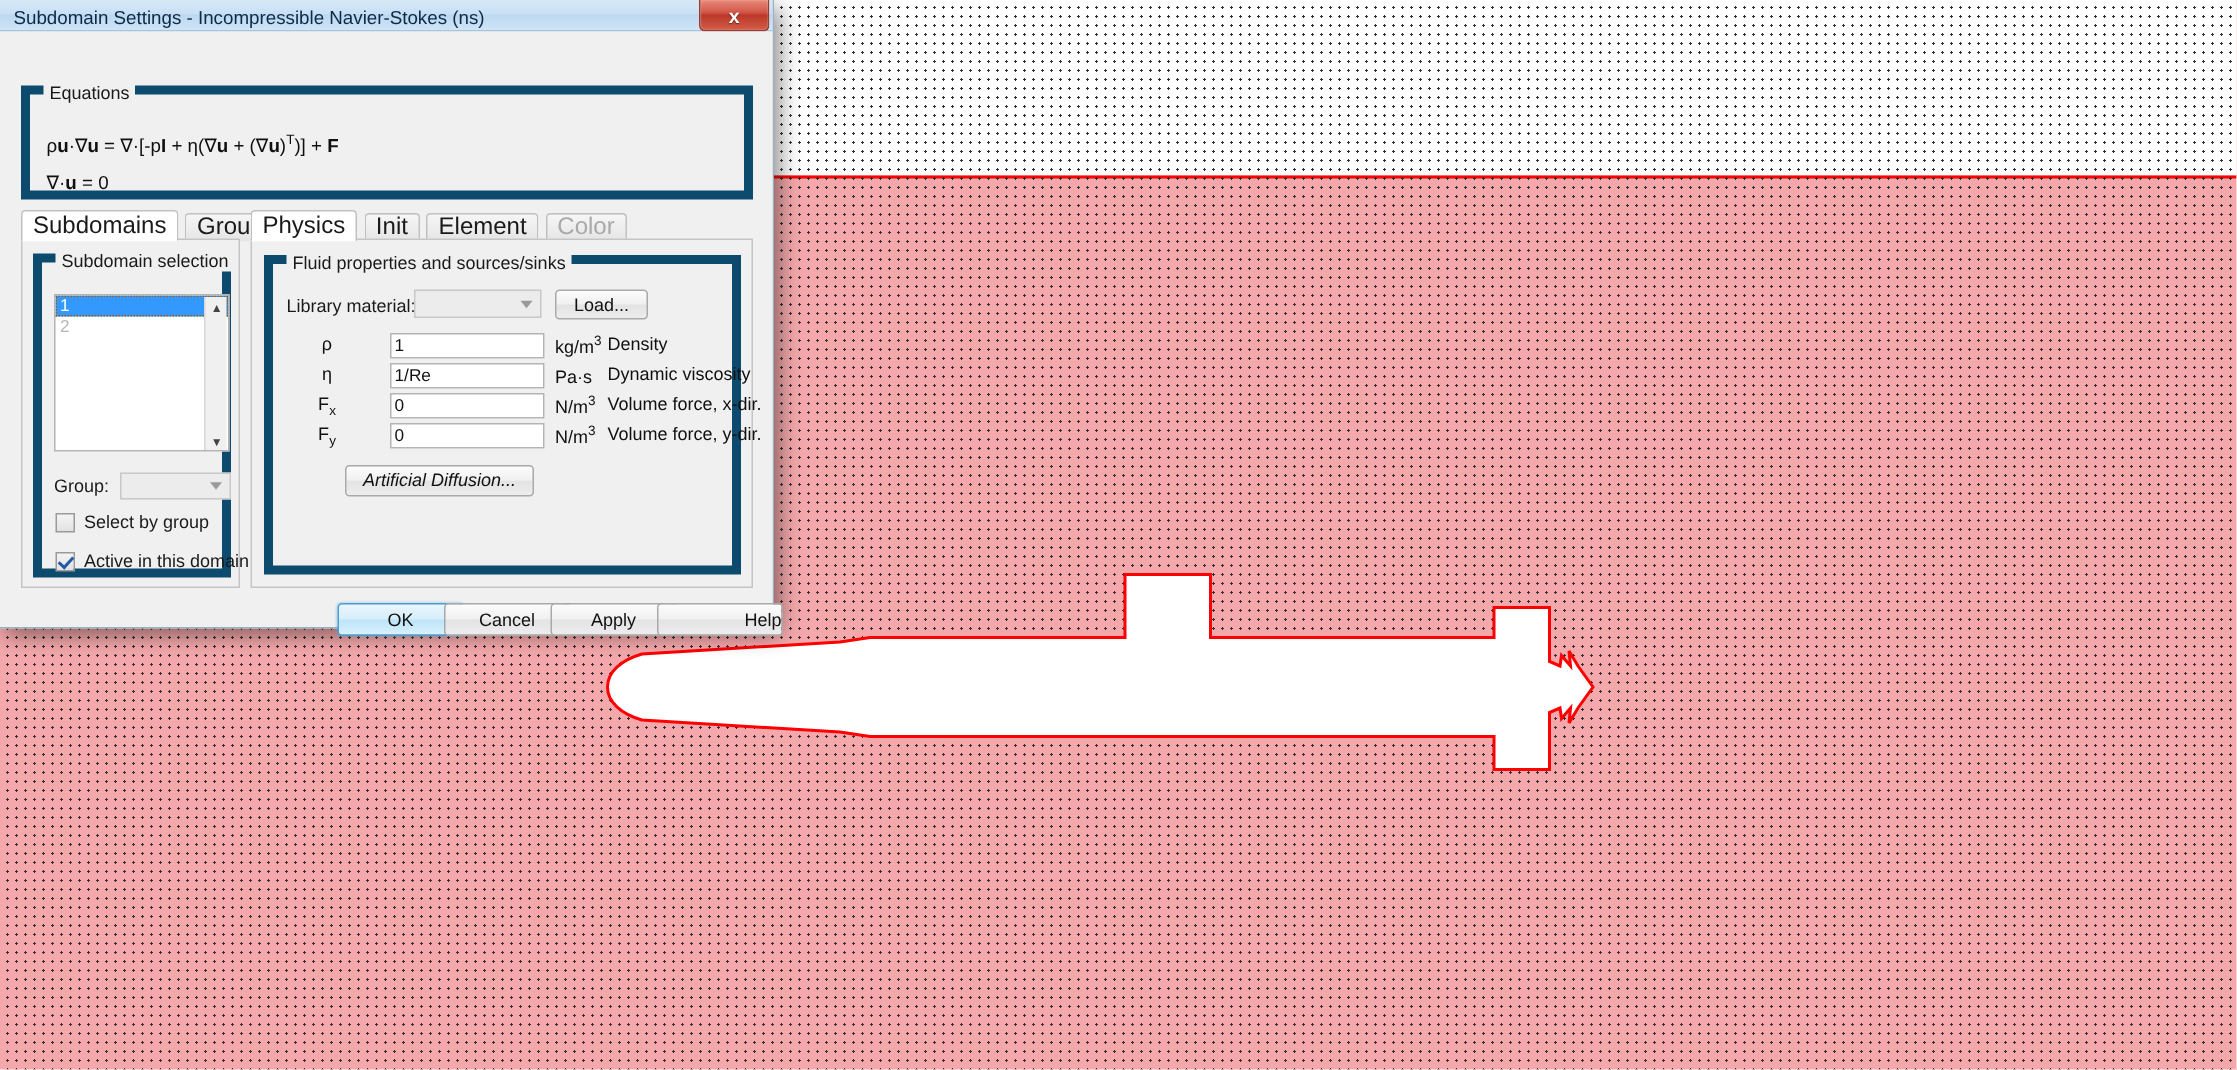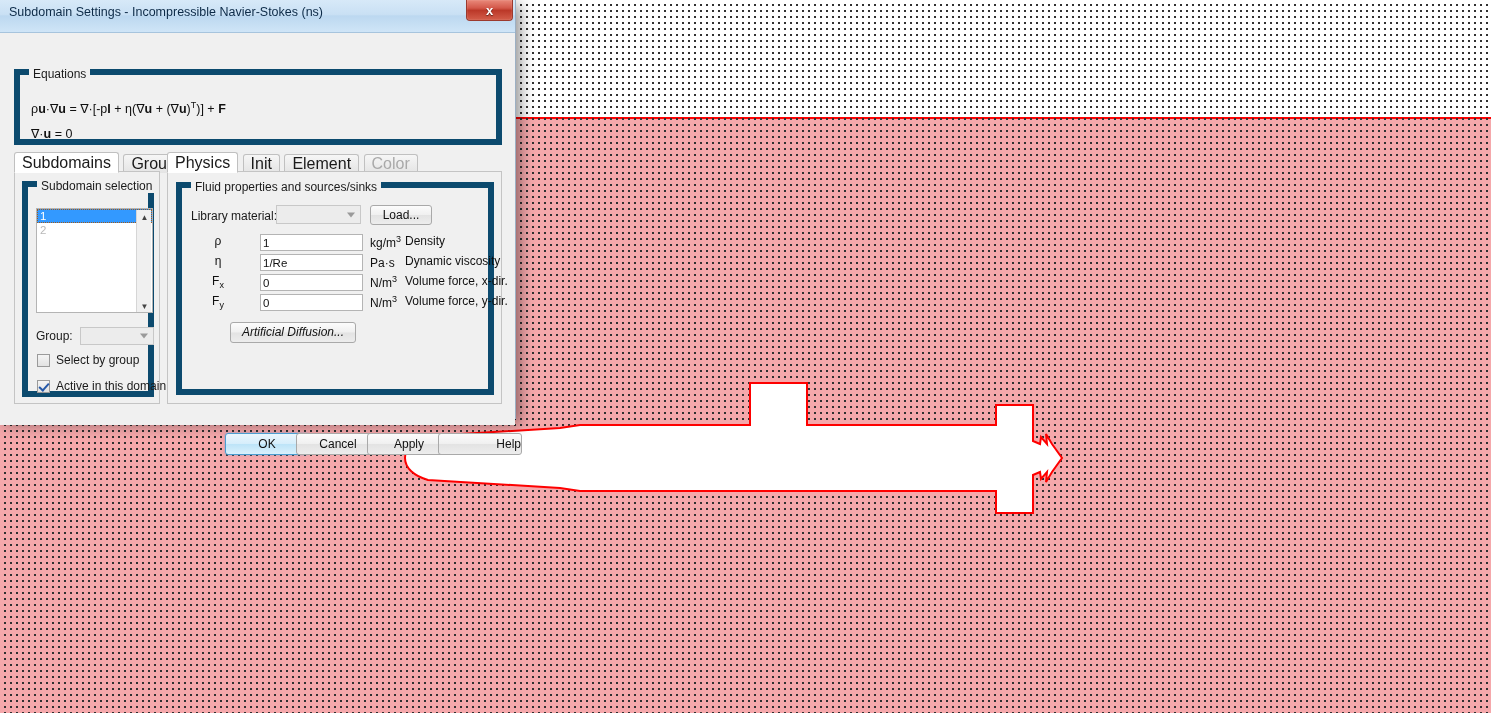--- a/index.html
+++ b/index.html
@@ -72,21 +72,21 @@
     background: #f0f0f0;
     border: 1px solid #9cb0c4;
     border-top: none;
     border-left: none;
     box-sizing: border-box;
     box-shadow: 4px 5px 14px rgba(0,0,0,0.45);
   }
 
   .titlebar {
     position: relative;
-    height: 33px;
+    height: 21px;
     background: linear-gradient(to bottom, #d7e9f8 0%, #c9e0f4 45%, #bcd8f0 50%, #cfe5f7 100%);
     border-bottom: 1px solid #a7c4dd;
     box-sizing: border-box;
     padding-left: 22px;
   }
   .titlebar-text {
     position: absolute;
     left: 9px;
     top: 5px;
     font-size: 12.5px;
@@ -455,21 +455,21 @@
     top: 134px;
     width: 126px;
     height: 21px;
     line-height: 19px;
     font-style: italic;
   }
 
   
   .dlg-btn {
     position: absolute;
-    top: 400px;
+    top: 381px;
     width: 84px;
     height: 22px;
     line-height: 20px;
   }
   #ok-btn {
     left: 225px;
     background: linear-gradient(to bottom, #eaf6fd 0%, #d6eefb 48%, #bde4f8 52%, #d9f1fc 100%);
     border: 1px solid #4a9ed1;
     box-shadow: 0 0 2px rgba(90,170,220,0.75);
   }

